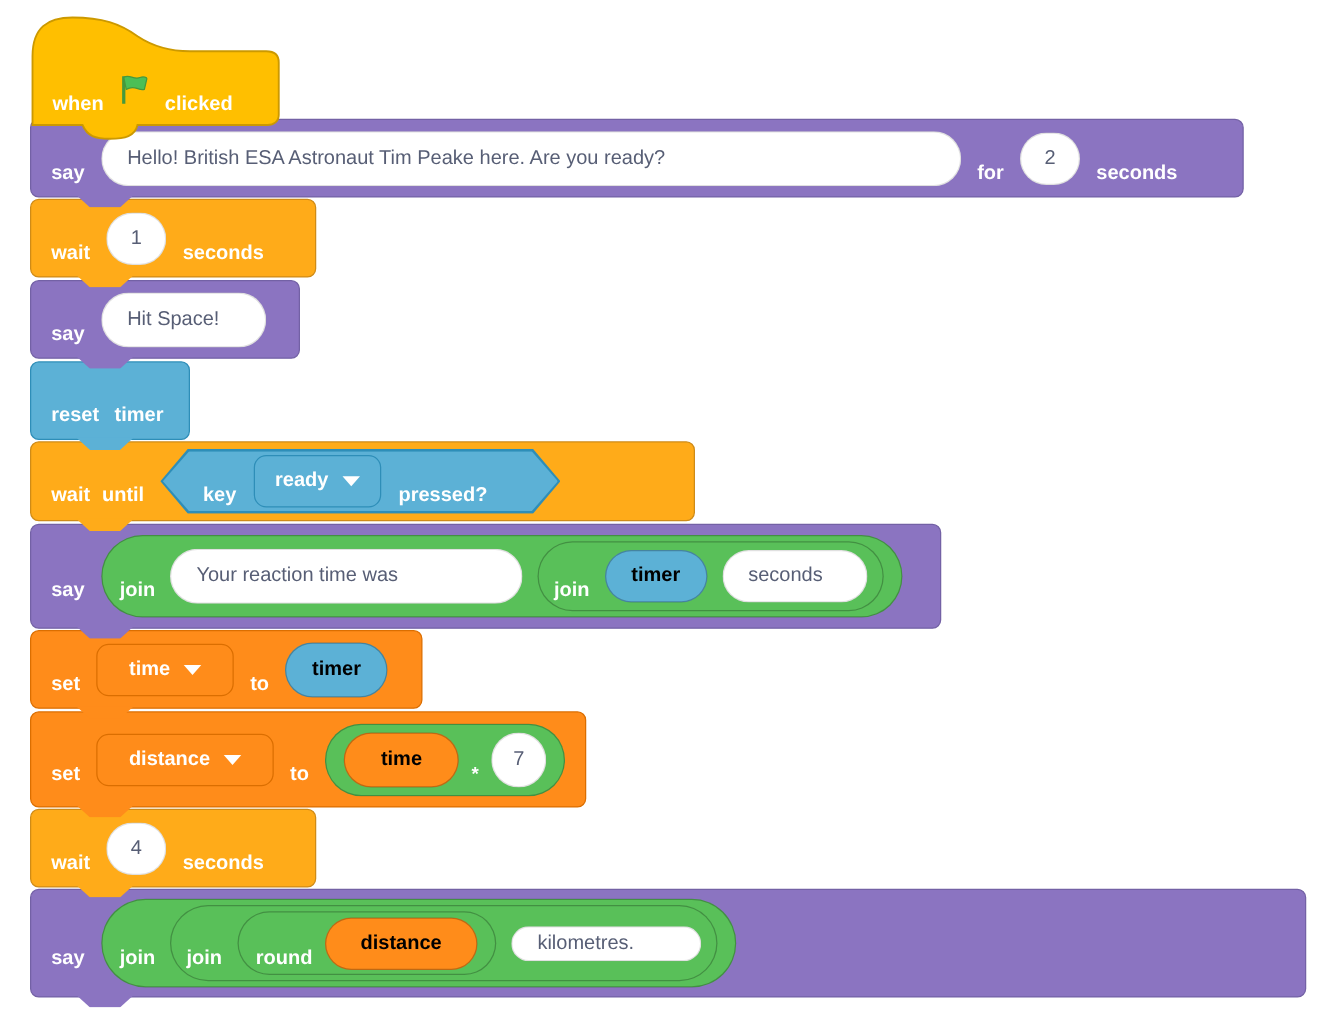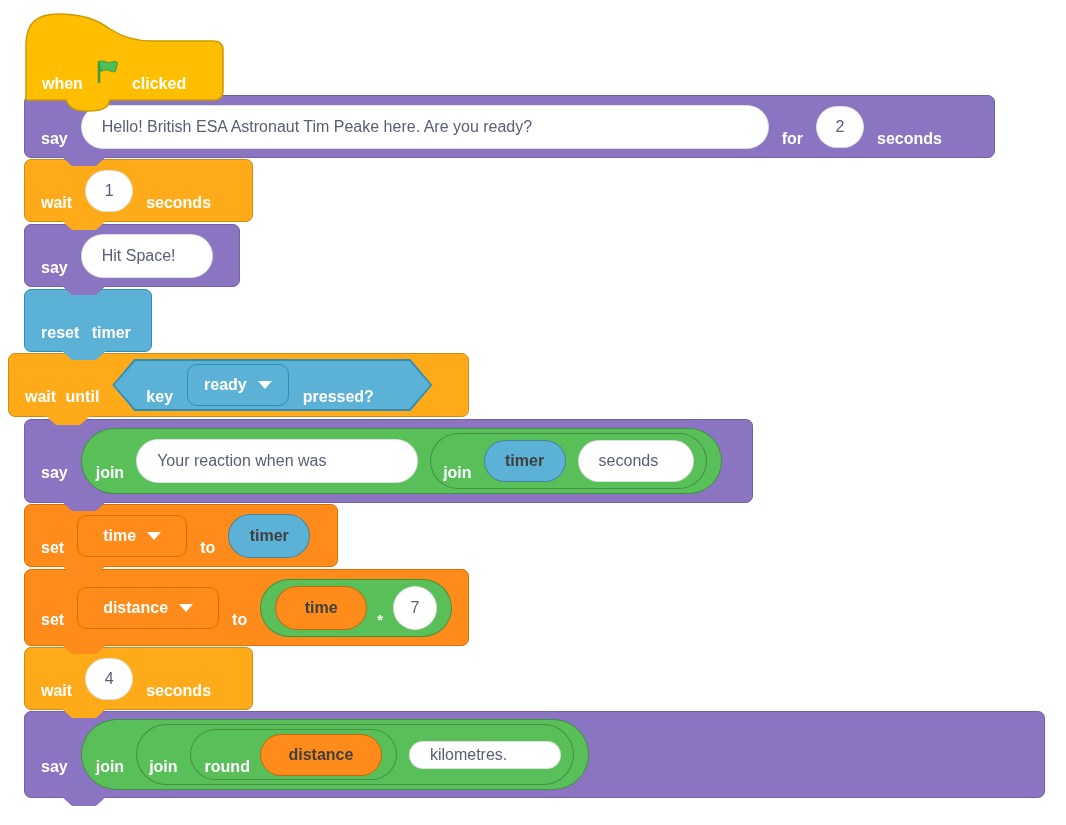--- a/index.html
+++ b/index.html
@@ -59,21 +59,21 @@
 
   .pill {
     display: flex;
     align-items: center;
     justify-content: center;
     height: 44px;
     border-radius: 999px;
     border: 1px solid rgba(0,0,0,0.25);
     font-weight: 700;
     font-size: 16px;
-    color: #404040;
+    color: #000000;
     white-space: nowrap;
   }
 
   .op-pill {
     display: flex;
     align-items: center;
     gap: 12px;
     border-radius: 999px;
     border: 1px solid rgba(0,0,0,0.25);
     padding: 0 14px;
@@ -163,41 +163,41 @@
       <span>Hit Space!</span>
     </div>
     <div class="tab"></div>
   </div>
 
   <div class="block c-sensing" style="left:24px; top:289px; width:128px; height:63px; z-index:26; word-spacing:8px;">
     <span class="lbl">reset timer</span>
     <div class="tab"></div>
   </div>
 
-  <div class="block c-control" style="left:8px; top:353px; width:461px; height:64px; z-index:25;">
+  <div class="block c-control" style="left:24px; top:353px; width:532px; height:64px; z-index:25;">
     <span class="lbl">wait until</span>
     <div class="hex-outer">
       <div class="hex-inner">
         <span class="lbl">key</span>
         <div class="dropdown c-sensing" style="border-color: var(--sensing-border);">
           <span>ready</span>
           <span class="dd-arrow"></span>
         </div>
         <span class="lbl">pressed?</span>
       </div>
     </div>
     <div class="tab"></div>
   </div>
 
   <div class="block c-looks" style="left:24px; top:419px; width:729px; height:84px; z-index:24;">
     <span class="lbl">say</span>
     <div class="op-pill c-operators" style="height:66px;">
       <span class="lbl">join</span>
       <div class="w-input" style="width:282px;">
-        <span>Your reaction when was</span>
+        <span>Your reaction time was</span>
       </div>
       <div class="op-pill c-operators" style="height:56px; padding:0 12px;">
         <span class="lbl">join</span>
         <div class="pill c-sensing" style="width:82px; height:42px;">
           <span>timer</span>
         </div>
         <div class="w-input" style="width:116px; height:42px;">
           <span>seconds</span>
         </div>
       </div>

